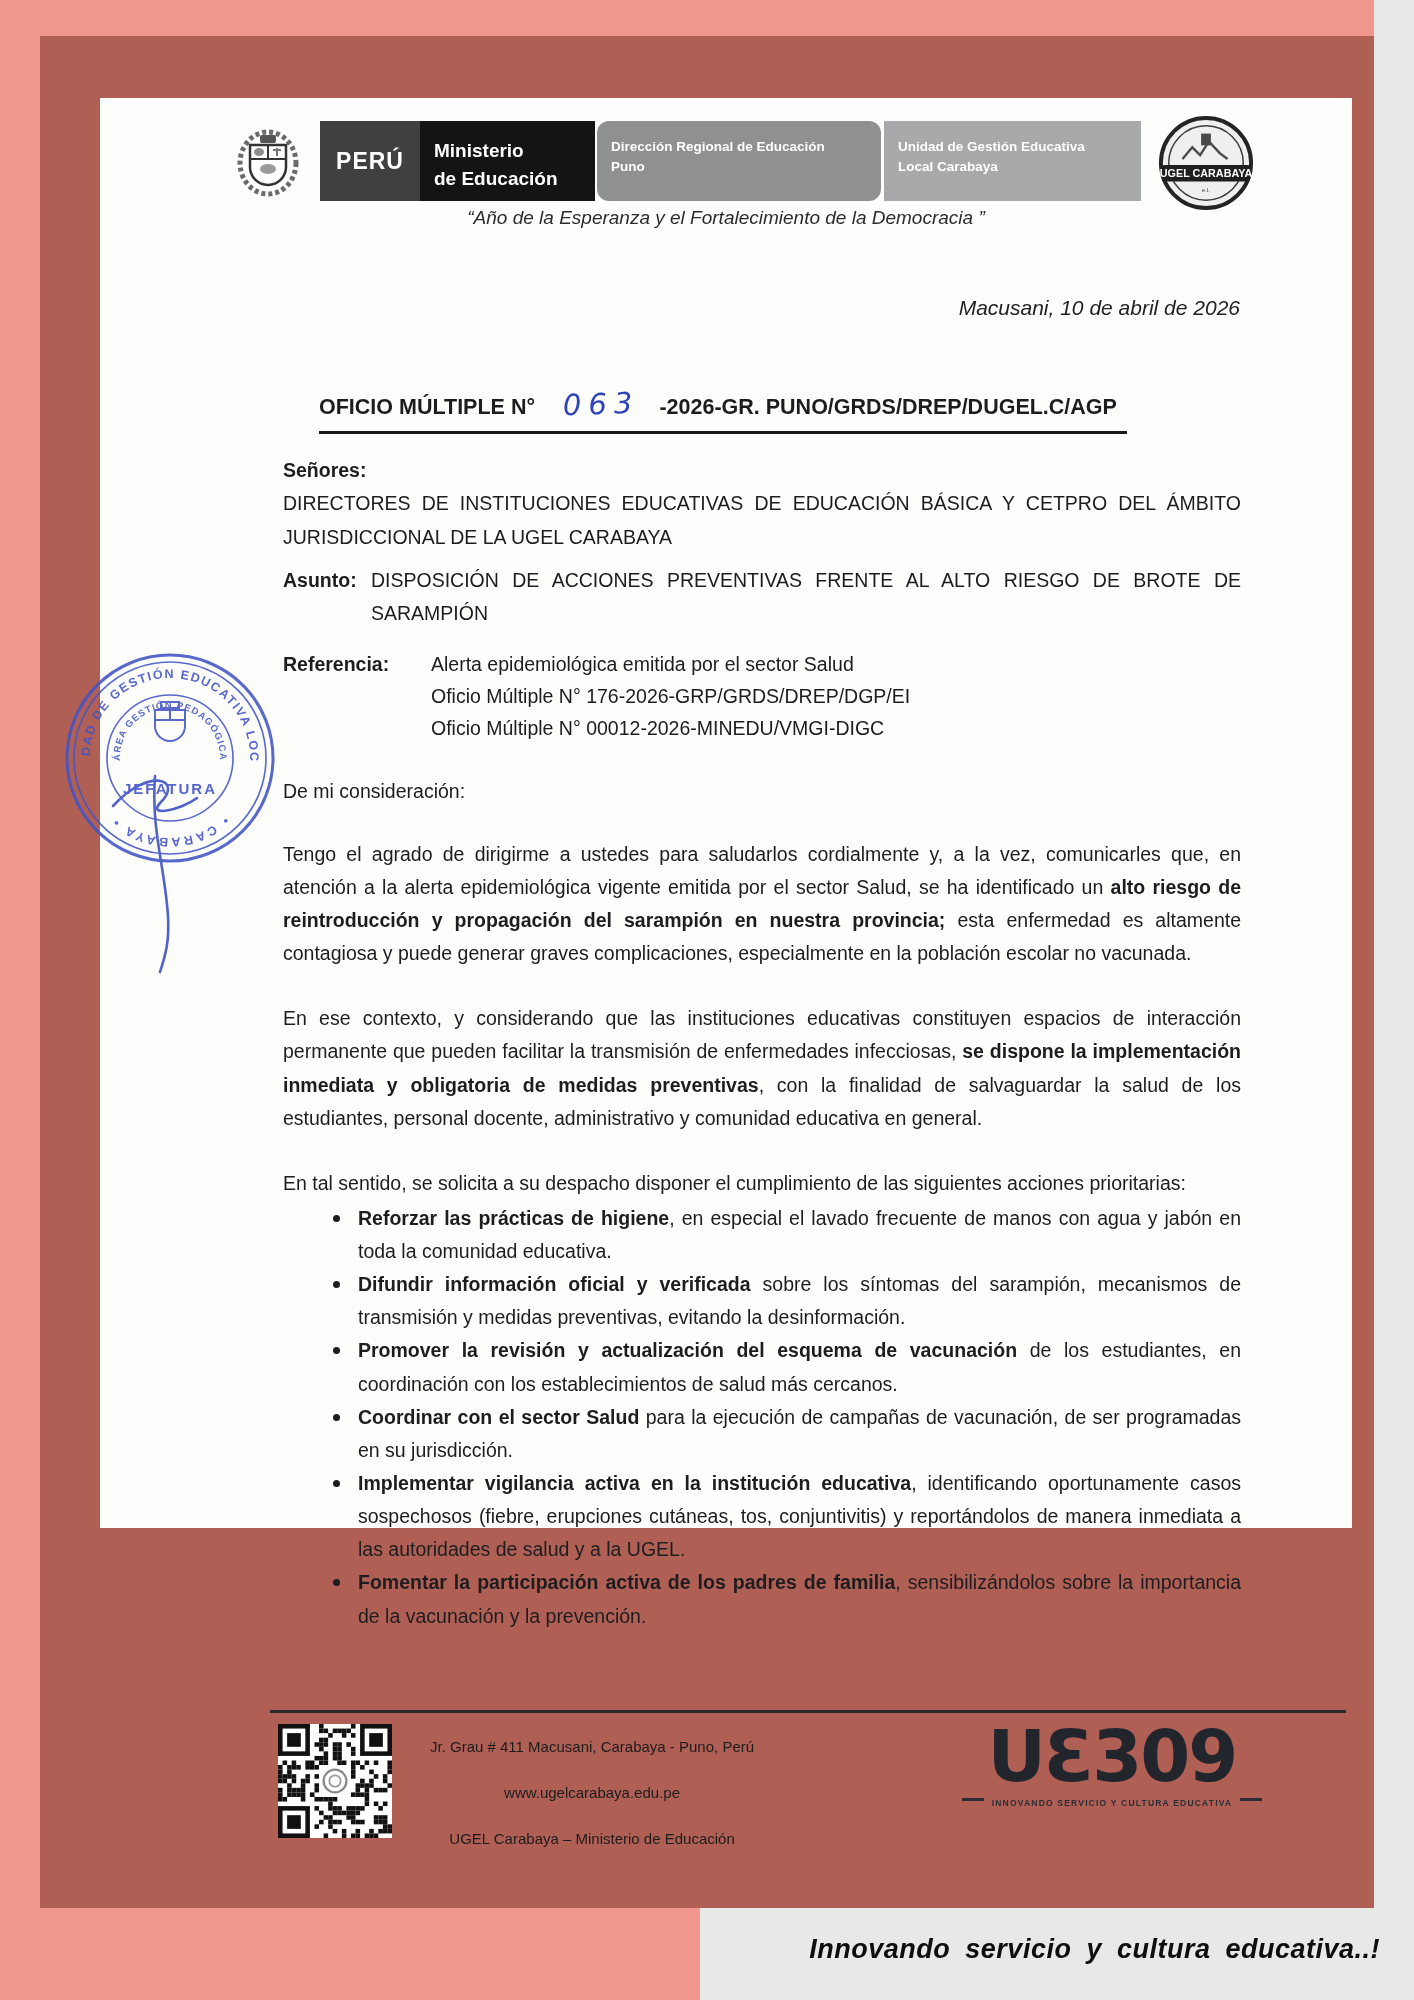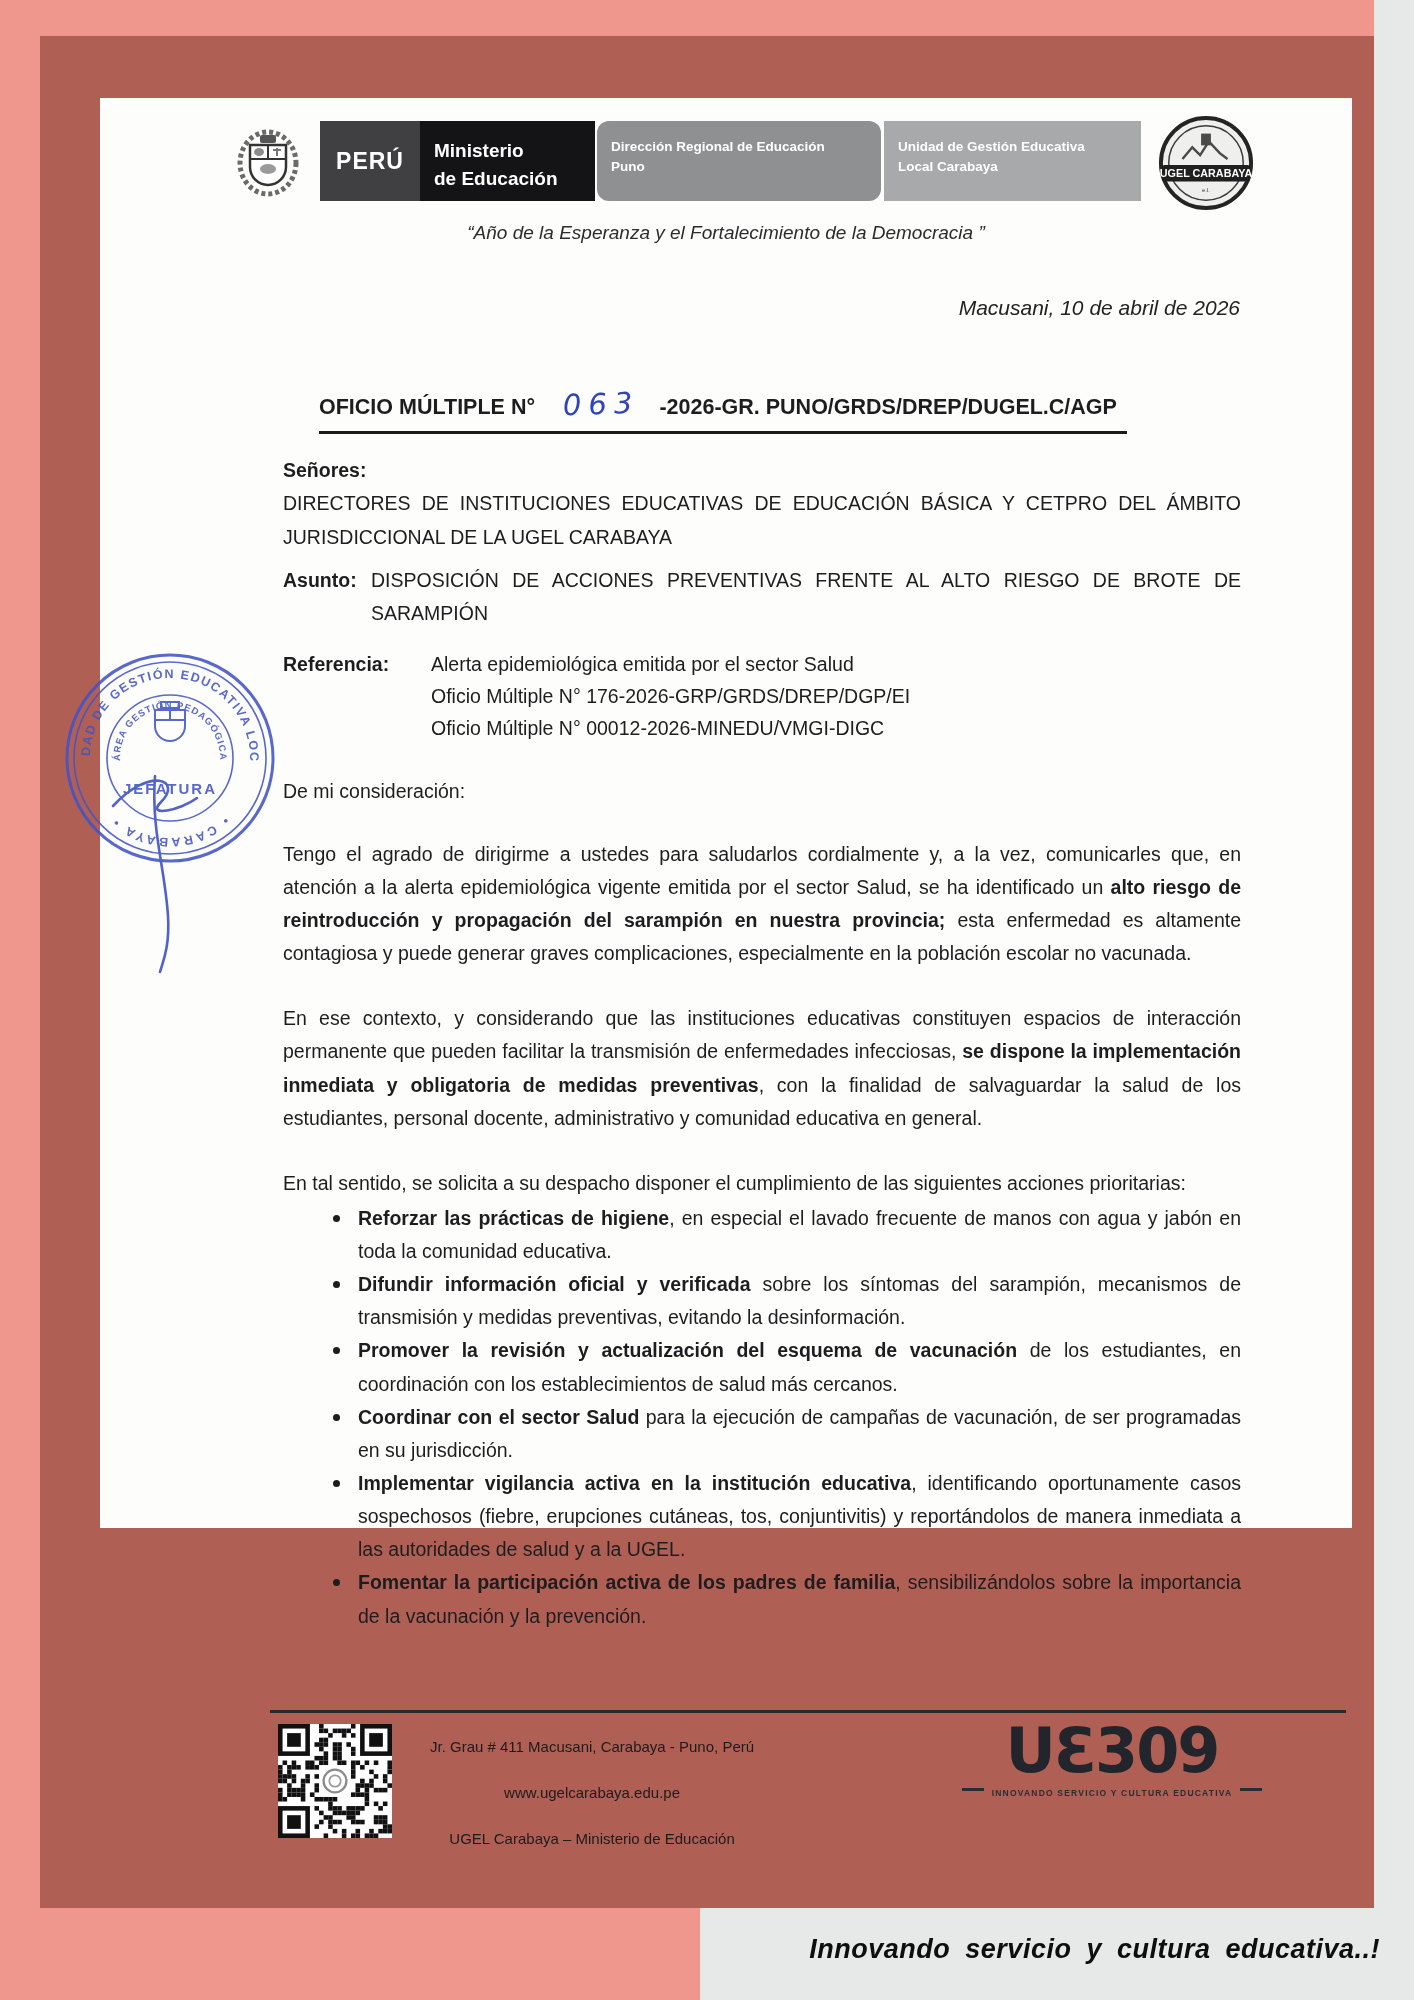--- a/index.html
+++ b/index.html
@@ -15,21 +15,21 @@
   .blocks{display:flex;height:80px;}
   .blk{color:#fff;box-sizing:border-box;}
   .blk-peru{width:100px;background:#404043;display:flex;align-items:center;justify-content:center;
             font-size:23px;font-weight:bold;letter-spacing:1px;}
   .blk-min{width:175px;background:#141416;padding:16px 0 16px 14px;font-size:19px;font-weight:bold;line-height:1.45;}
   .blk-dre{width:284px;background:#8e9092;margin-left:2px;padding:16px 0 0 14px;font-size:13.5px;font-weight:bold;line-height:1.45;border-radius:12px;}
   .blk-ugel{width:257px;background:#a7a9ab;margin-left:3px;padding:16px 0 0 14px;font-size:13.5px;font-weight:bold;line-height:1.45;}
   .arms{margin-right:20px;}
   .ugel-seal{margin-left:16px;position:relative;top:2px;}
 
-  .slogan{position:absolute;left:0;top:124px;width:100%;text-align:center;
+  .slogan{position:absolute;left:0;top:109px;width:100%;text-align:center;
           font-size:19px;font-style:italic;color:#2c2c2e;}
   .place-date{position:absolute;top:198px;right:112px;font-size:21px;font-style:italic;color:#222;}
 
   
   .content{position:absolute;left:183px;top:282px;width:958px;font-size:19.5px;line-height:1.7;text-align:justify;}
   .oficio{display:inline-flex;align-items:baseline;border-bottom:3px solid #1b1b1b;
           padding:0 10px 2px 0;margin-bottom:20px;font-weight:bold;font-size:21.5px;white-space:nowrap;margin-left:36px;}
   .oficio .num{font-family:"DejaVu Sans",sans-serif;font-weight:normal;font-style:italic;
                color:#2f44bb;font-size:29px;letter-spacing:7px;margin:0 20px 0 28px;
                display:inline-block;transform:rotate(-2deg);}
@@ -49,21 +49,21 @@
 
   
   .stamp{position:absolute;left:55px;top:618px;width:230px;height:360px;opacity:.88;}
 
   
   .foot-rule{position:absolute;left:170px;top:1612px;width:1076px;height:3px;background:#2a2a2a;}
   .qr{position:absolute;left:178px;top:1626px;width:114px;height:114px;}
   .contact{position:absolute;left:330px;top:1630px;font-size:15px;color:#1c1c1c;}
   .contact .row{display:flex;align-items:center;gap:10px;height:24px;margin-bottom:22px;flex-direction:column;}
   .ue-logo{position:absolute;left:862px;top:1622px;width:300px;text-align:center;}
-  .ue-big{font-family:"DejaVu Sans",sans-serif;font-weight:bold;font-size:62px;line-height:1;
+  .ue-big{font-family:"DejaVu Sans",sans-serif;font-weight:bold;font-size:72px;line-height:1;
           letter-spacing:-2px;color:#23252d;}
   .ue-sub{display:flex;align-items:flex-start;justify-content:center;gap:8px;margin-top:6px;}
   .ue-sub .dash{height:3px;width:44px;background:#2a2d35;}
   .ue-sub .txt{font-size:8.5px;font-weight:bold;letter-spacing:1.2px;color:#2a2d35;white-space:nowrap;}
 
   .tagline{position:absolute;right:34px;top:1934px;font-size:27px;font-weight:bold;font-style:italic;
            letter-spacing:.5px;word-spacing:7px;color:#0e0e0e;}
 </style>
 </head>
 <body>

